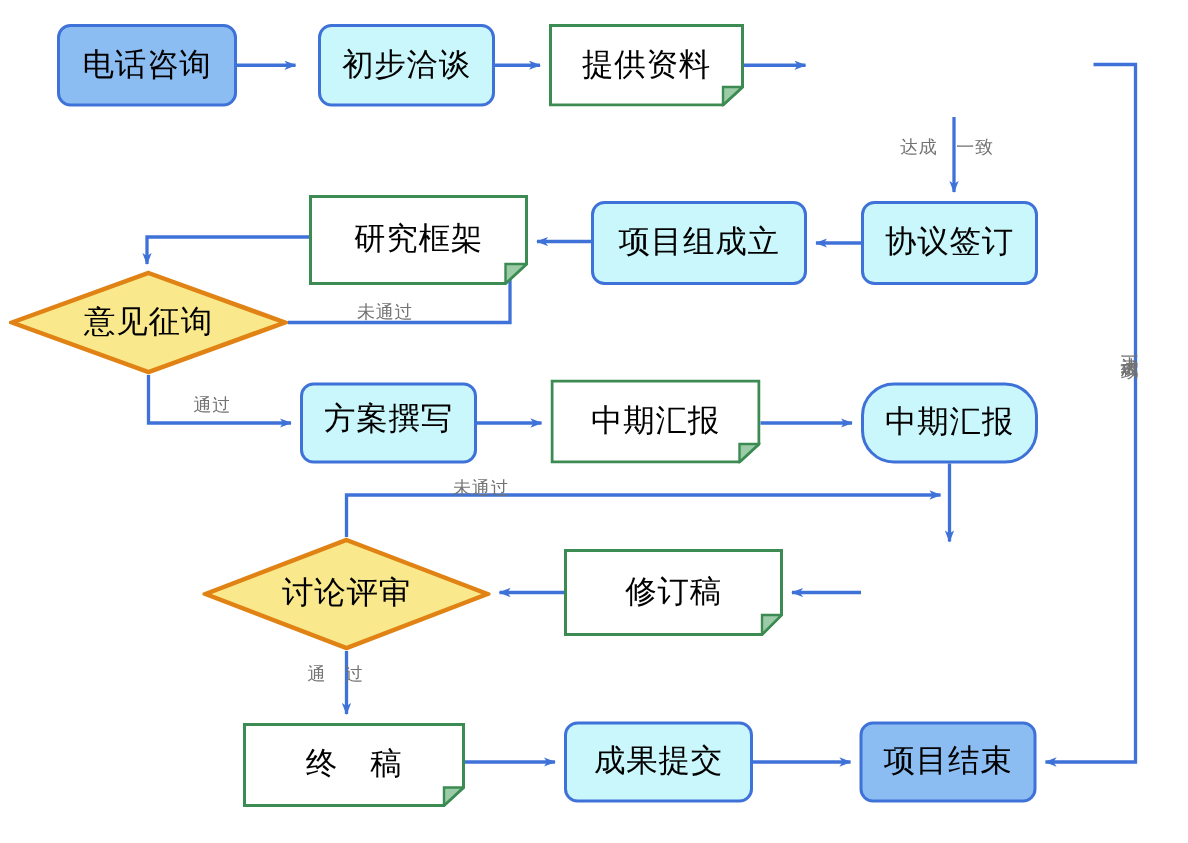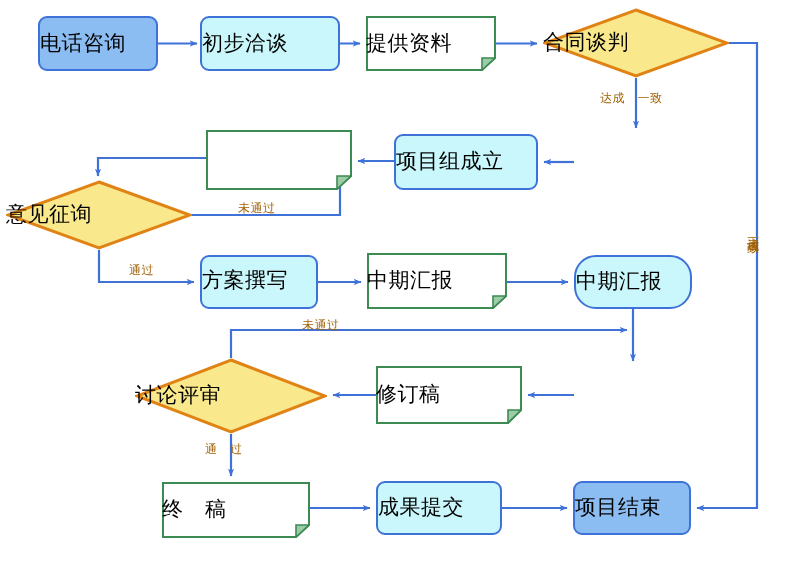--- a/index.html
+++ b/index.html
@@ -23,21 +23,21 @@
     top: 0;
     width: 792px;
     height: 562px;
     pointer-events: none;
   }
   .node {
     position: absolute;
     box-sizing: border-box;
     display: flex;
     align-items: center;
-    justify-content: flex-start;
+    justify-content: center;
     text-align: center;
     color: #000000;
     font-size: 21px;
     letter-spacing: 0.5px;
     line-height: 1.1;
     z-index: 3;
   }
   
   .proc {
     border-radius: 9px;
@@ -77,21 +77,21 @@
     height: 100%;
     z-index: 0;
   }
   .dec .declabel {
     position: relative;
     z-index: 1;
   }
   .edge-label {
     position: absolute;
     font-size: 12px;
-    color: #a16207;
+    color: #737373;
     white-space: nowrap;
     z-index: 4;
     background: transparent;
     letter-spacing: 0.5px;
   }
   .edge-label.vertical {
     writing-mode: vertical-rl;
     text-orientation: upright;
     letter-spacing: 1px;
   }
@@ -146,49 +146,47 @@
       <path d="M502,508 L567,508"></path>
 
       <path d="M729,43 L757,43 L757,508 L697,508"></path>
     </g>
   </svg>
 
   <div class="node proc strong" style="left:38px; top:16px; width:120px; height:55px;">
     <span>电话咨询</span>
   </div>
 
-  <div class="node proc" style="left:200px; top:16px; width:140px; height:55px;">
+  <div class="node proc" style="left:212px; top:16px; width:118px; height:55px;">
     <span>初步洽谈</span>
   </div>
 
   <div class="node doc" style="left:366px; top:16px; width:130px; height:55px;">
     <svg class="docsvg" viewBox="0 0 130 55" preserveAspectRatio="none">
       <path d="M1,1 L129,1 L129,42 L116,54 L1,54 Z" fill="#FFFFFF" stroke="#3C8B52" stroke-width="2"></path>
       <path d="M129,42 L116,42 L116,54 Z" fill="#9CCBA8" stroke="#3C8B52" stroke-width="1.6"></path>
     </svg>
     <span class="doclabel">提供资料</span>
   </div>
 
-  <div class="node dec" style="left:543px; top:8px; width:186px; height:70px;">
-    <svg class="decsvg" viewBox="0 0 186 70" preserveAspectRatio="none">
-      <polygon points="93,2 184,35 93,68 2,35" fill="#FAE98C" stroke="#E08214" stroke-width="3"></polygon>
-    </svg>
-    <span class="declabel">合同谈判</span>
-  </div>
-
+
+  <div class="node proc" style="left:574px; top:134px; width:118px; height:56px;">
+    <span>协议签订</span>
+  </div>
 
   <div class="node proc" style="left:394px; top:134px; width:144px; height:56px;">
     <span>项目组成立</span>
   </div>
 
   <div class="node doc" style="left:206px; top:130px; width:146px; height:60px;">
     <svg class="docsvg" viewBox="0 0 146 60" preserveAspectRatio="none">
       <path d="M1,1 L145,1 L145,46 L131,59 L1,59 Z" fill="#FFFFFF" stroke="#3C8B52" stroke-width="2"></path>
       <path d="M145,46 L131,46 L131,59 Z" fill="#9CCBA8" stroke="#3C8B52" stroke-width="1.6"></path>
     </svg>
+    <span class="doclabel">研究框架</span>
   </div>
 
   <div class="node dec" style="left:6px; top:180px; width:186px; height:70px;">
     <svg class="decsvg" viewBox="0 0 186 70" preserveAspectRatio="none">
       <polygon points="93,2 184,35 93,68 2,35" fill="#FAE98C" stroke="#E08214" stroke-width="3"></polygon>
     </svg>
     <span class="declabel">意见征询</span>
   </div>
 
   <div class="node proc" style="left:200px; top:255px; width:118px; height:54px;font-family:Liberation Mono, monospace;">

